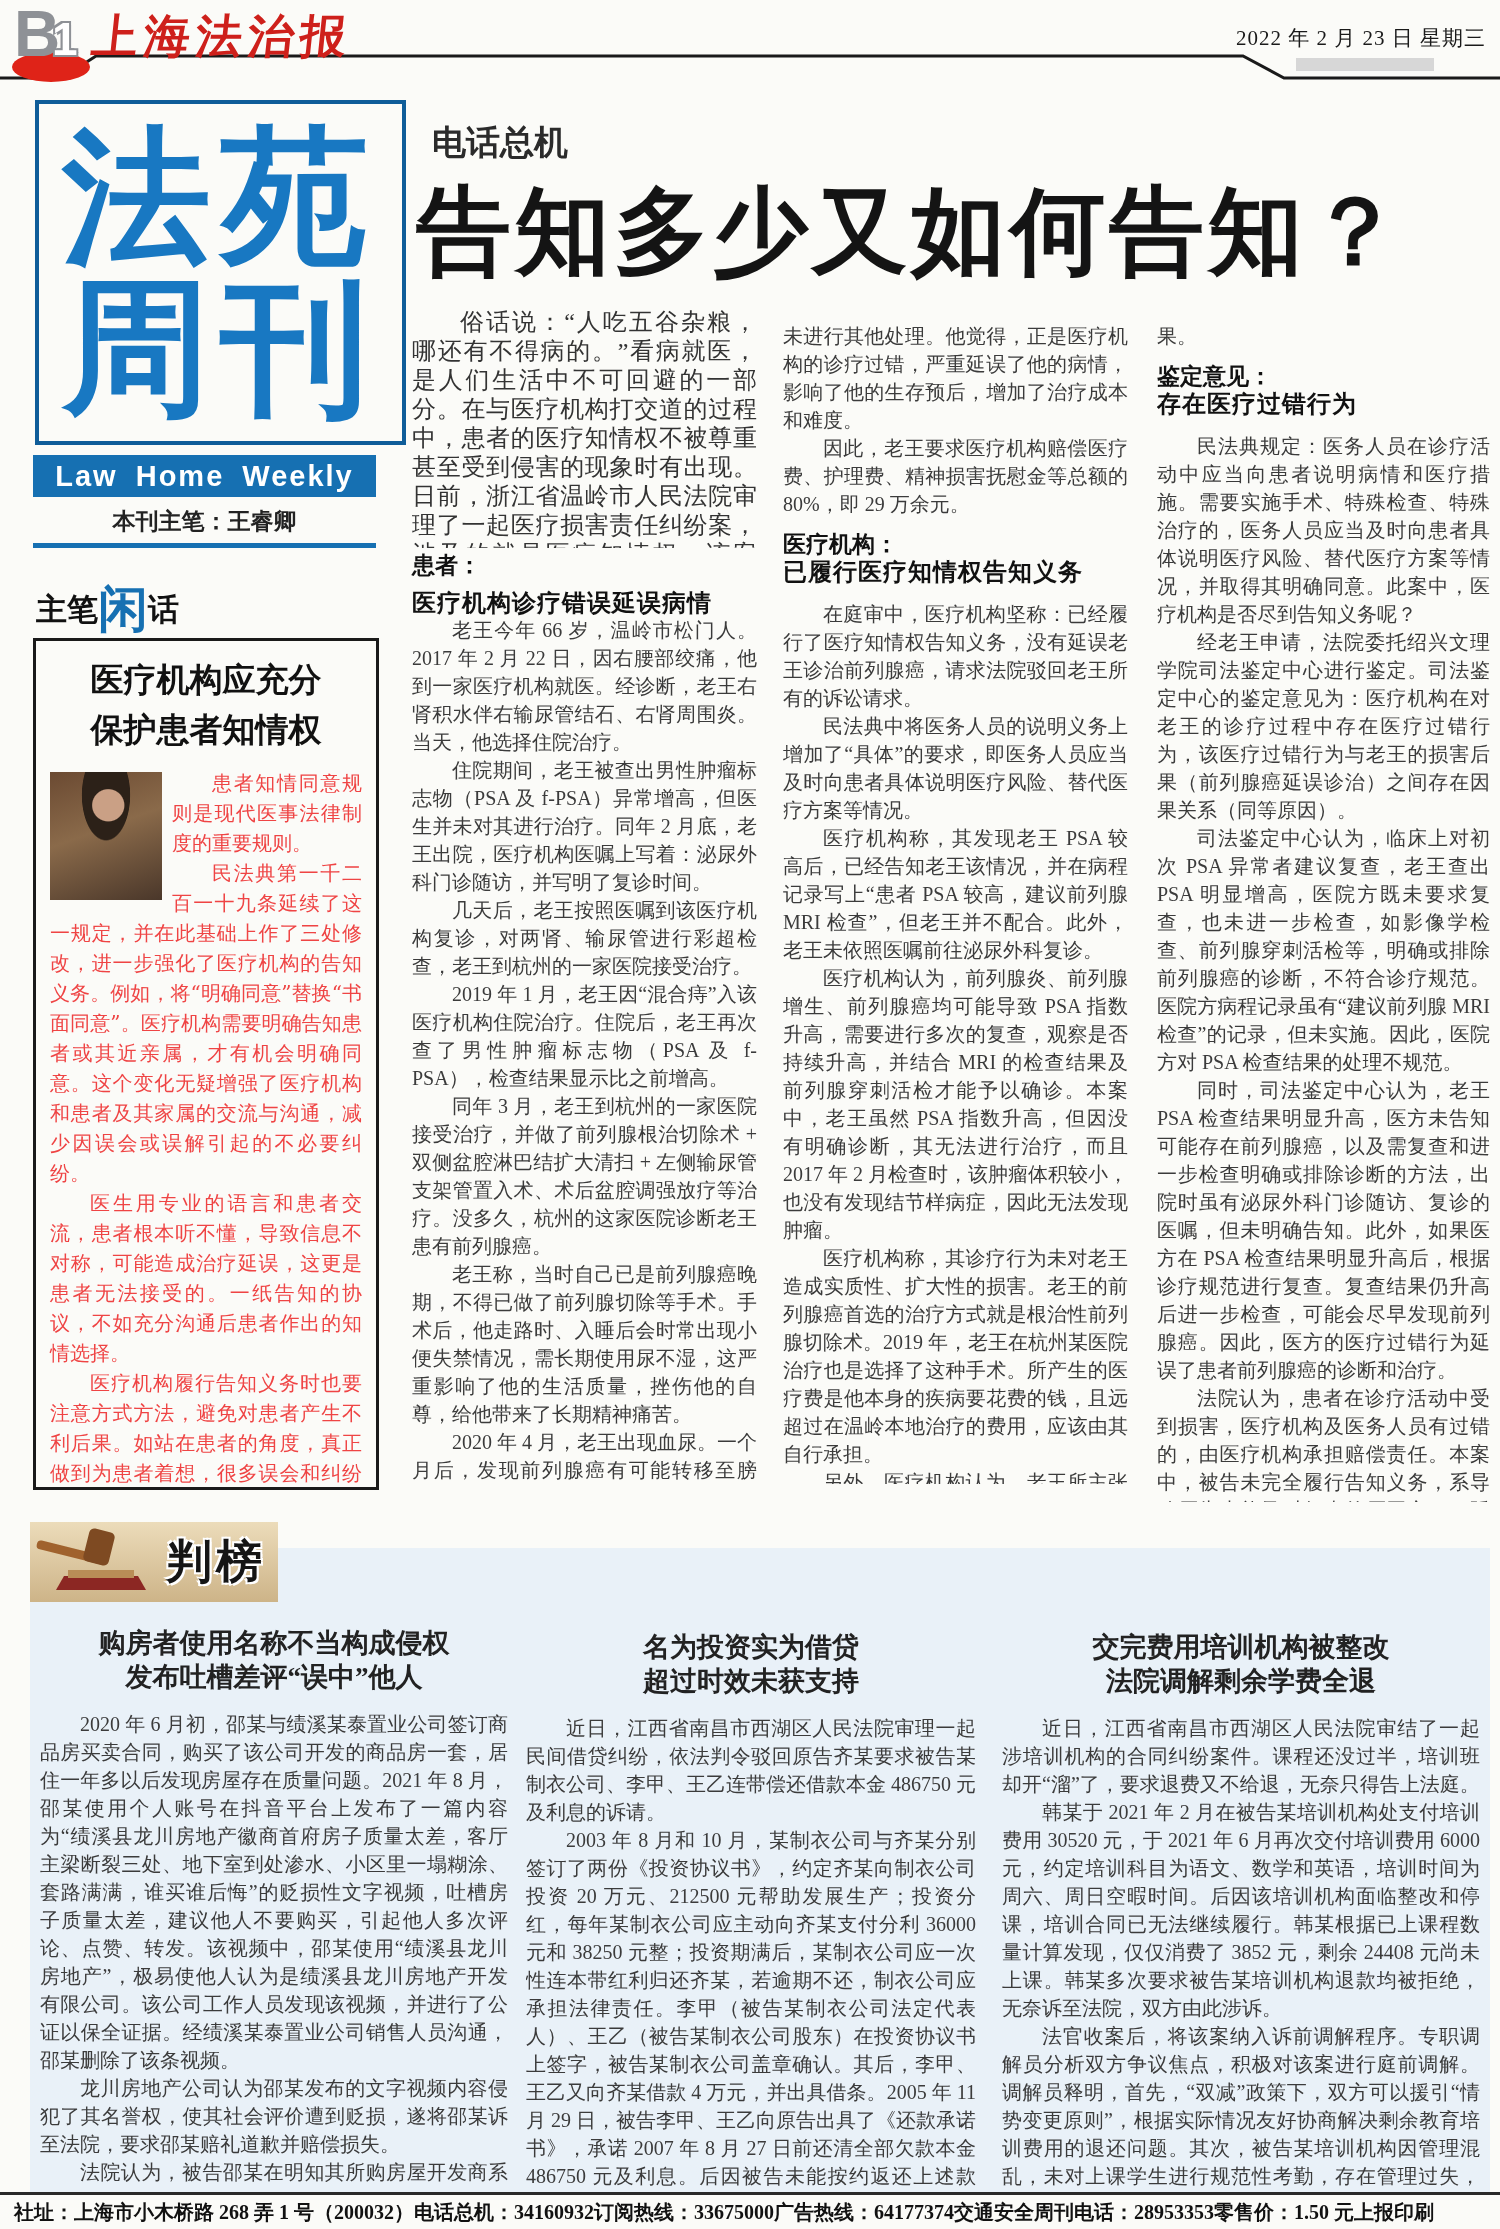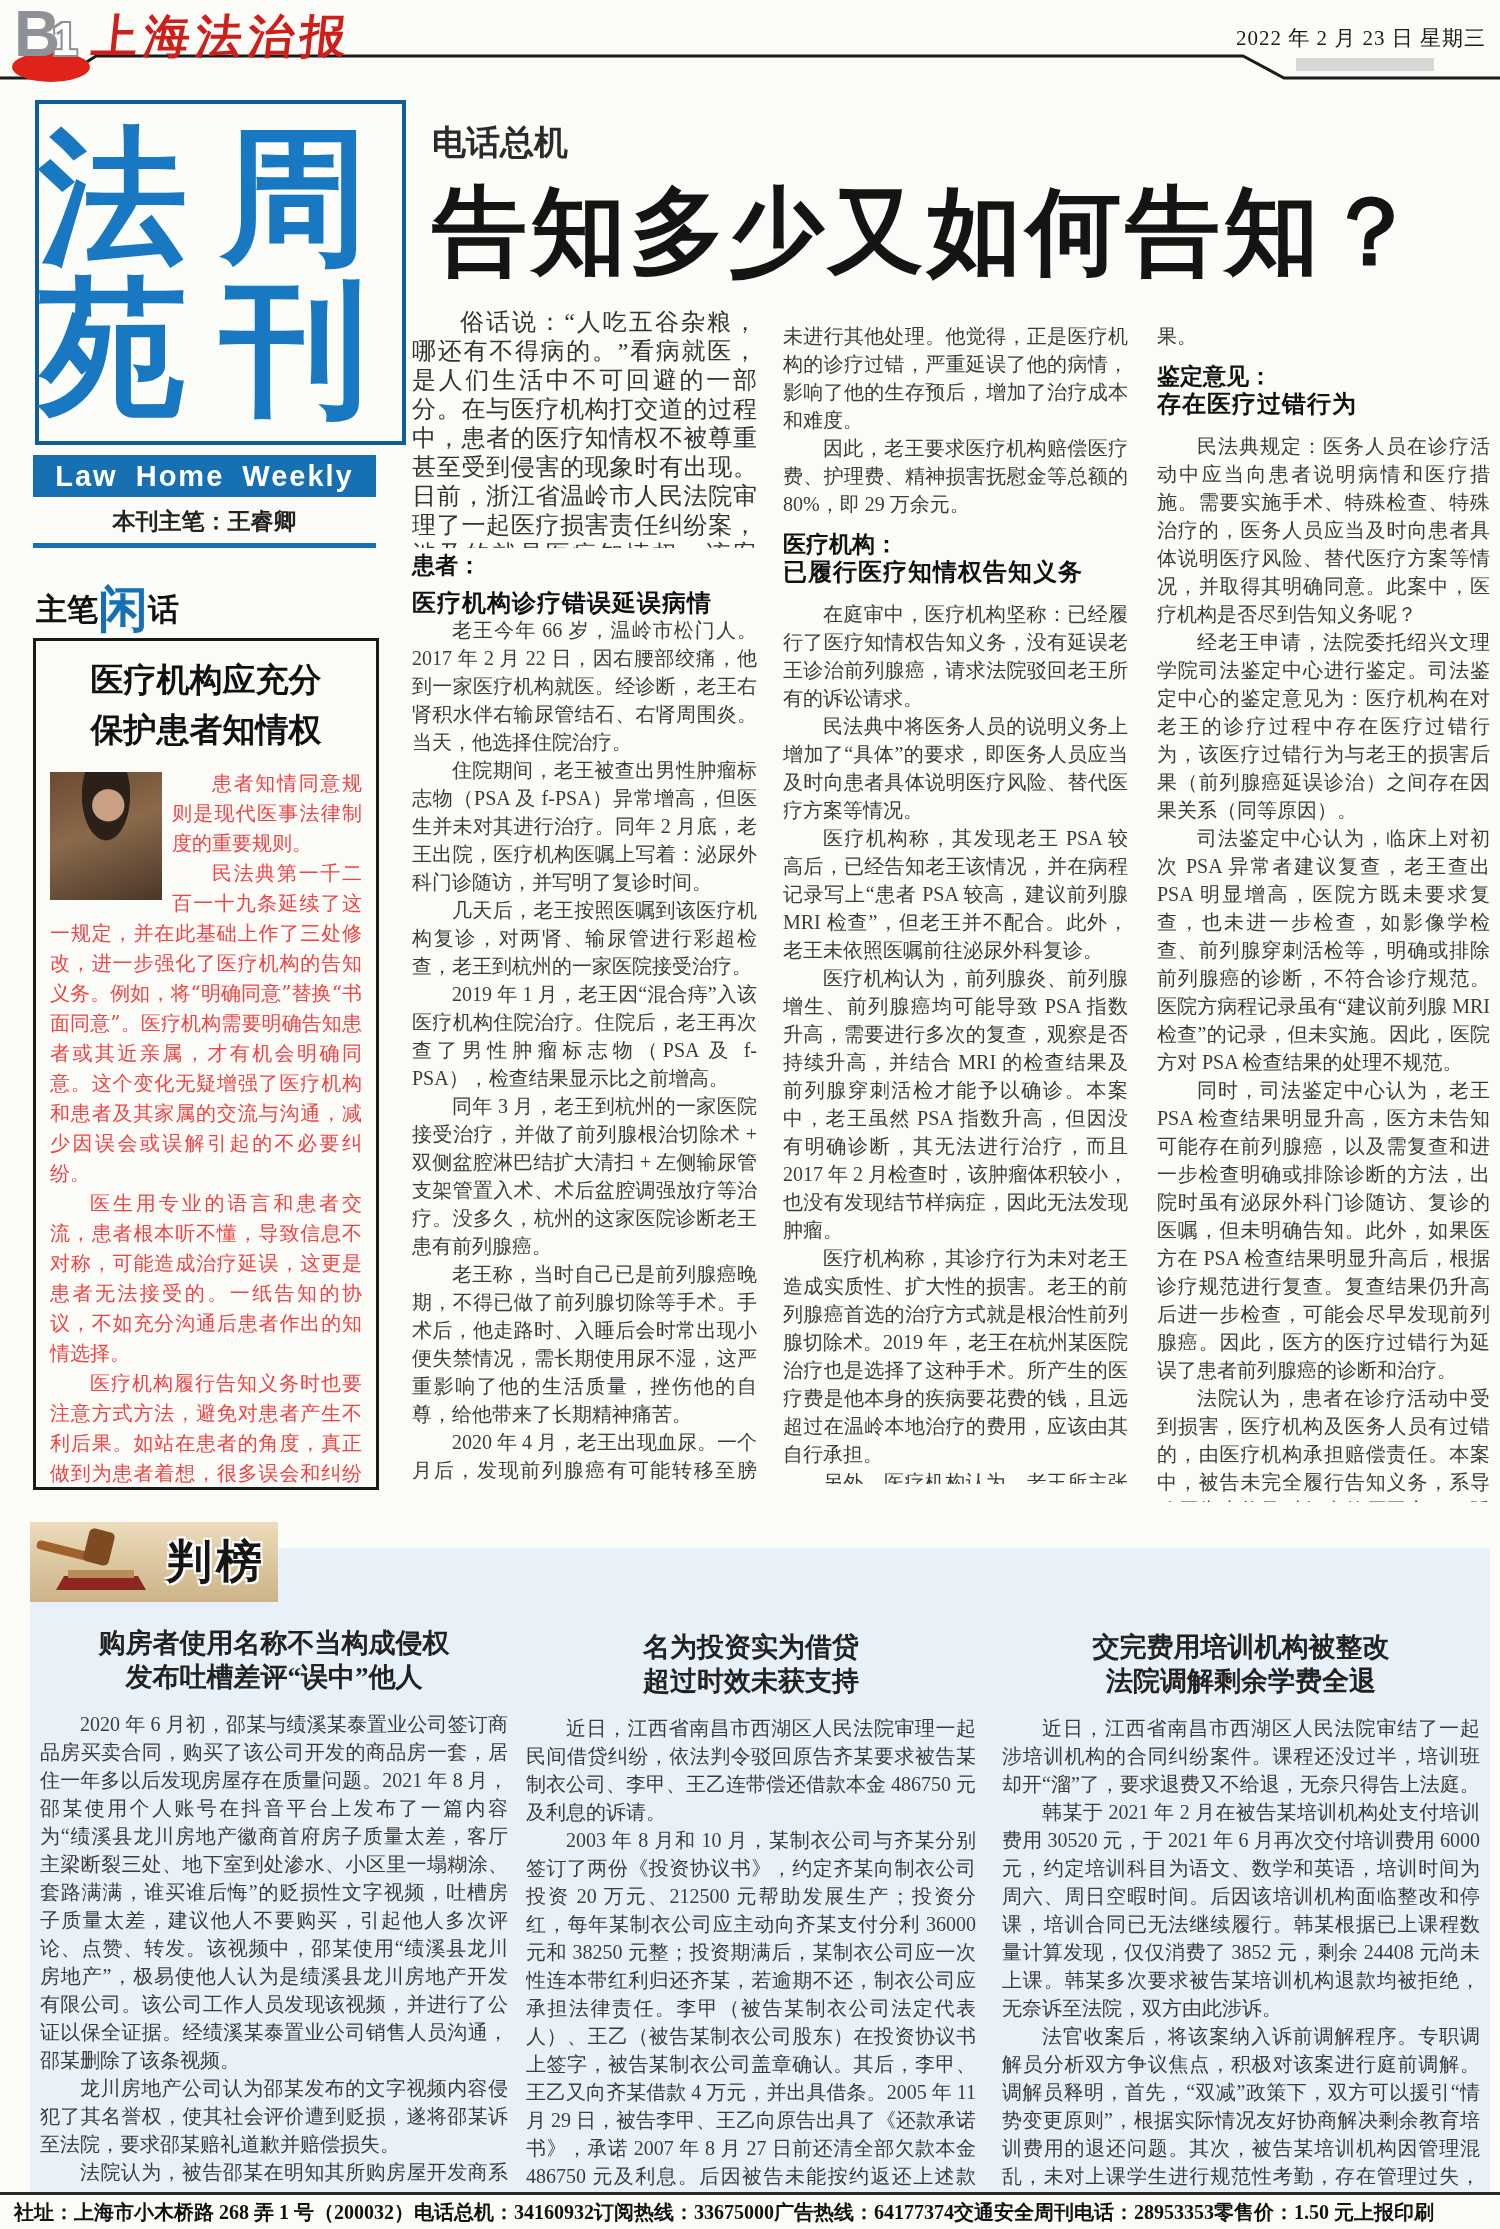--- a/index.html
+++ b/index.html
@@ -12,21 +12,21 @@
   .b1-b{position:absolute;left:8px;top:-2px;font-family:"Liberation Sans",sans-serif;font-weight:900;
         font-size:64px;color:#8e9196;line-height:1;}
   .b1-one{position:absolute;left:46px;top:12px;font-family:"Liberation Sans",sans-serif;font-weight:900;
         font-size:46px;color:#ffffff;line-height:1;text-shadow:2px 2px 0 #8e9196,-2px -2px 0 #8e9196,2px -2px 0 #8e9196,-2px 2px 0 #8e9196;}
   #masthead{left:92px;top:6px;font-family:"Liberation Serif",serif;font-weight:bold;font-size:46px;
         color:#ce201b;letter-spacing:6px;transform:skewX(-6deg);}
   #hdr-date{right:14px;top:24px;font-size:21px;color:#1a1a1a;letter-spacing:1px;}
   #hdr-gray{left:1296px;top:58px;width:138px;height:13px;background:#d7d7d7;}
   
   #logo-box{left:35px;top:100px;width:371px;height:345px;border:4px solid #0f5d99;box-sizing:border-box;
-        display:flex;flex-direction:row;align-items:center;justify-content:center;}
+        display:flex;flex-direction:column;align-items:center;justify-content:center;}
   .logo-line{font-family:"Liberation Sans",sans-serif;font-weight:900;font-size:148px;line-height:1.02;
         color:#1878c2;letter-spacing:10px;}
   #logo-en{left:33px;top:455px;width:343px;height:42px;background:#1670b2;color:#fff;
         font-family:"Liberation Sans",sans-serif;font-weight:bold;font-size:29px;line-height:42px;
         text-align:center;letter-spacing:2px;word-spacing:8px;}
   #editor-line{left:33px;top:506px;width:343px;text-align:center;font-family:"Liberation Sans",sans-serif;
         font-weight:bold;font-size:23px;color:#222;}
   #side-rule{left:33px;top:543px;width:343px;height:5px;background:#1670b2;}
   #col-label{left:36px;top:576px;font-family:"Liberation Serif",serif;font-weight:bold;font-size:31px;color:#111;}
   #col-label .mid{font-size:50px;color:#1670b2;font-weight:bold;vertical-align:-6px;}
@@ -38,21 +38,21 @@
         color:#ef4444;text-align:justify;}
   #columnist-photo{float:left;width:112px;height:128px;margin:4px 10px 4px 0;
         background:
          radial-gradient(circle at 52% 26%, #caa085 0 14%, transparent 15%),
          radial-gradient(ellipse at 50% 18%, #2c2118 0 30%, transparent 31%),
          linear-gradient(160deg,#6b4a32 0%,#8a6a4a 45%,#4a372a 100%);}
   #essay-flow p{margin:0;text-indent:2em;}
   
   #kicker{left:432px;top:120px;font-family:"Liberation Sans",sans-serif;font-weight:bold;
         font-size:34px;color:#2b2b2b;}
-  #headline{left:432px;top:178px;width:1055px;font-family:"Liberation Sans",sans-serif;font-weight:900;
+  #headline{left:416px;top:178px;width:1055px;font-family:"Liberation Sans",sans-serif;font-weight:900;
         font-size:95px;line-height:1.12;color:#141414;letter-spacing:4px;white-space:nowrap;}
   .mcol{overflow:hidden;font-size:20px;line-height:28px;text-align:justify;color:#3b3b3b;}
   .mcol p{margin:0;text-indent:2em;}
   .mcol p.cont{text-indent:0;}
   #lead{left:412px;top:308px;width:345px;height:240px;overflow:hidden;font-size:24px;line-height:29px;
         text-align:justify;color:#333;}
   #lead p{margin:0;text-indent:2em;}
   .sec-label{font-family:"Liberation Sans",sans-serif;font-weight:bold;font-size:23px;color:#111;
         text-indent:0 !important;margin:0;}
   .sec-title{font-family:"Liberation Sans",sans-serif;font-weight:bold;font-size:24px;color:#111;

